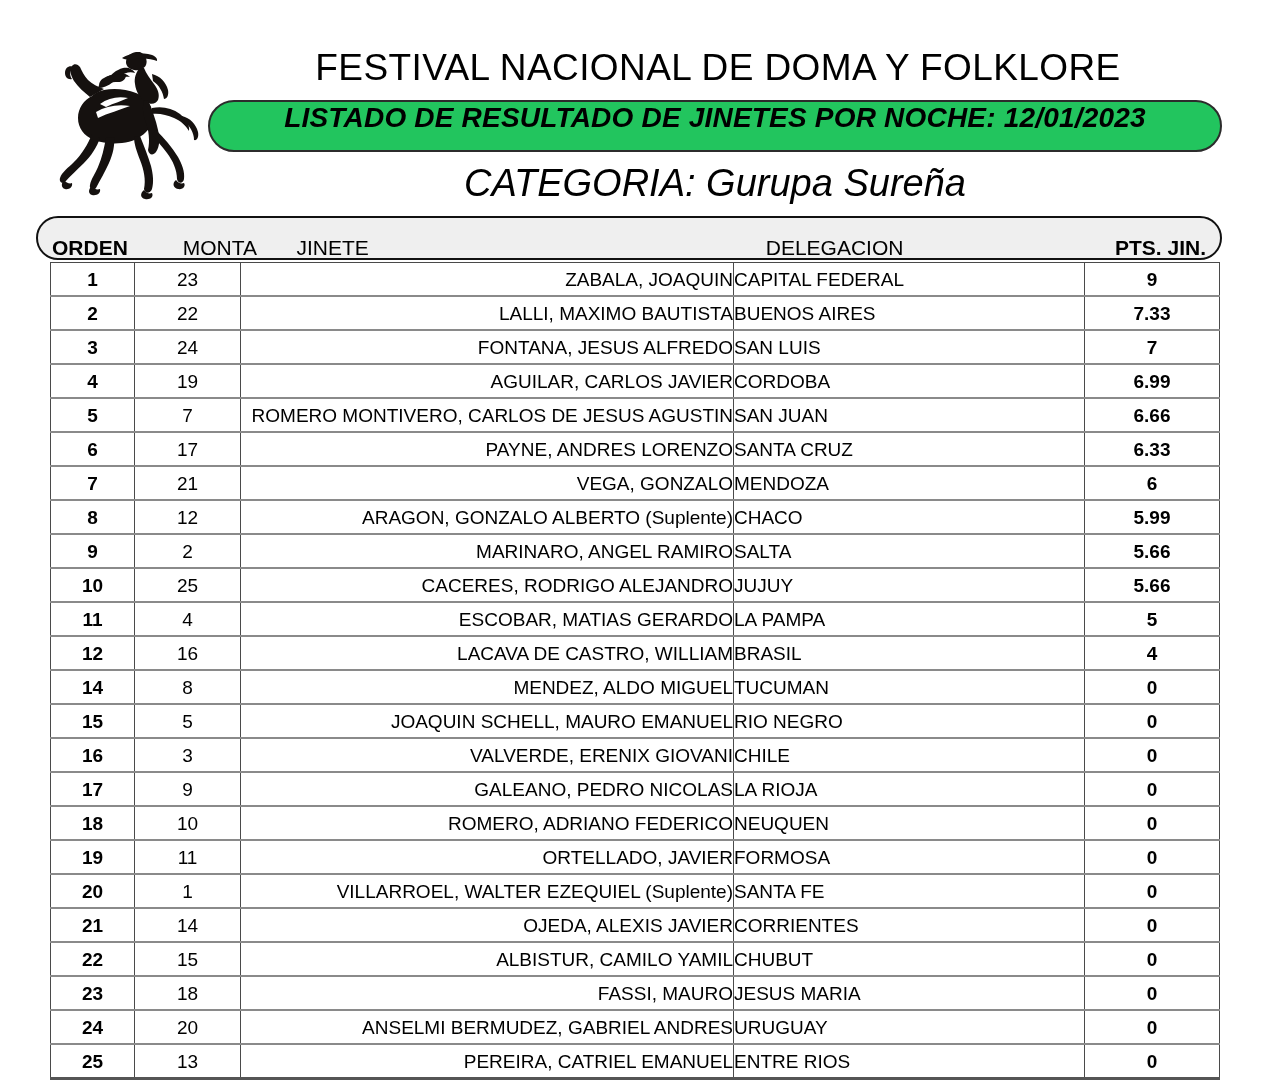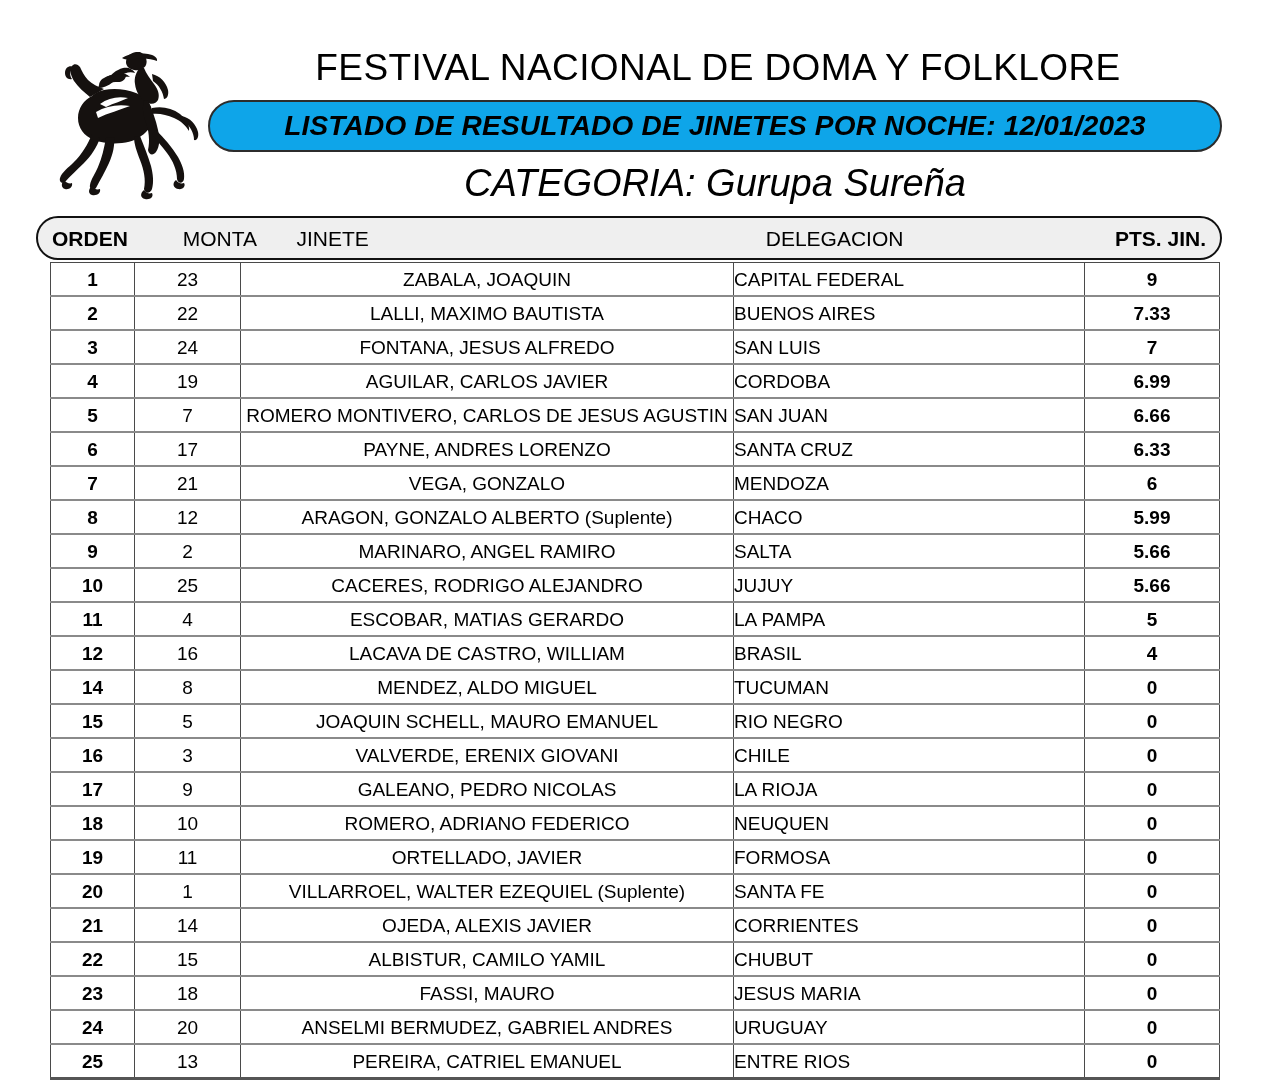--- a/index.html
+++ b/index.html
@@ -48,23 +48,23 @@
 
   .subtitle-pill {
     position: absolute;
     left: 208px;
     top: 100px;
     width: 1014px;
     height: 52px;
     box-sizing: border-box;
     border: 2px solid #2c2c2c;
     border-radius: 26px;
-    background: #0ea5e9;
+    background: #22c55e;
     display: flex;
-    align-items: center;
+    align-items: flex-start;
     justify-content: center;
   }
   .subtitle-pill .txt {
     font-size: 28px;
     font-style: italic;
     font-weight: 700;
     letter-spacing: 0.2px;
     white-space: nowrap;
   }
 
@@ -92,21 +92,21 @@
     position: relative;
     margin: 0 auto;
     margin-left: 36px;
     width: 1186px;
     height: 44px;
     box-sizing: border-box;
     border: 2px solid #111111;
     border-radius: 22px;
     background: #efefef;
     display: flex;
-    align-items: center;
+    align-items: flex-end;
   }
   .thead-pill .th {
     font-size: 21px;
     line-height: 21px;
     box-sizing: border-box;
     white-space: nowrap;
     overflow: hidden;
   }
   .th-orden   { width: 100px; padding-left: 14px; font-weight: 700; }
   .th-monta   { width: 108px; text-align: left;  font-weight: 400; margin-left: 48px; }
@@ -144,21 +144,21 @@
     text-align: center;
     font-weight: 700;
   }
   td.c-monta {
     width: 105px;
     text-align: center;
     font-weight: 400;
   }
   td.c-jinete {
     width: 492px;
-    text-align: center;
+    text-align: right;
     padding-left: 10px;
     font-weight: 400;
   }
   td.c-deleg {
     width: 350px;
     text-align: left;
     padding-left: 6px;
     font-weight: 400;
   }
   td.c-pts {

